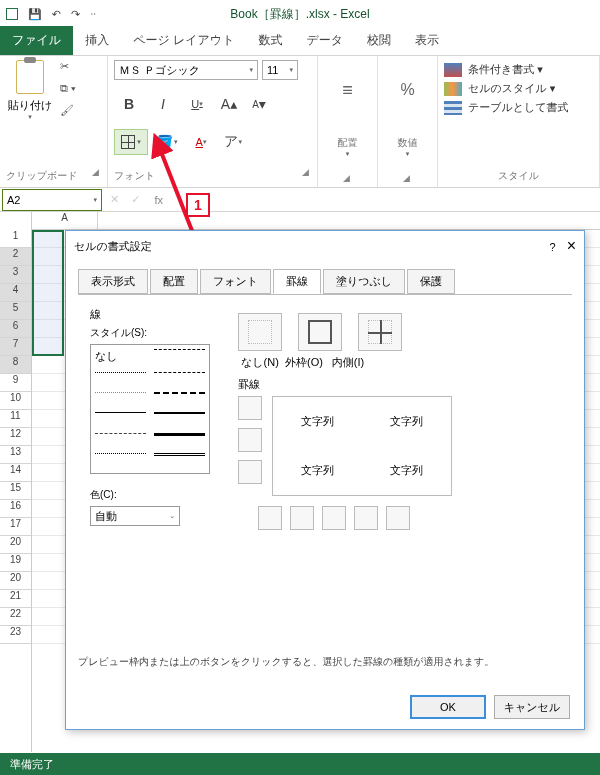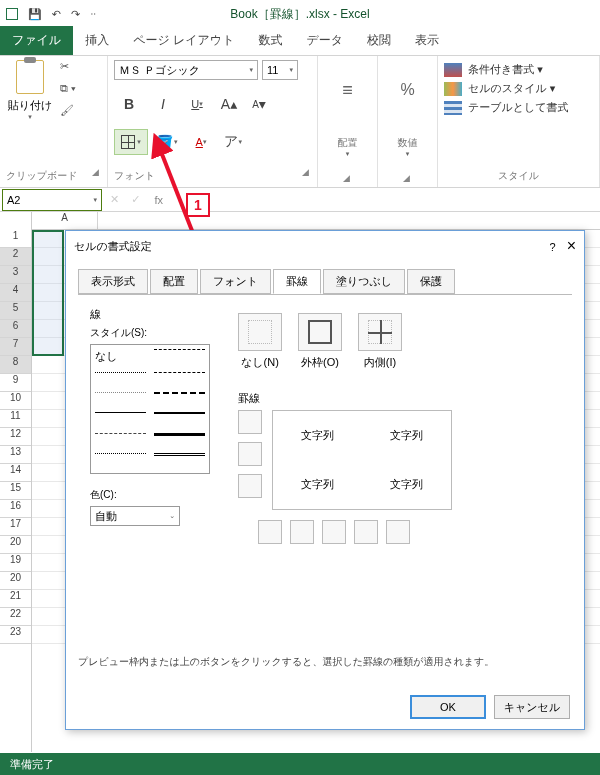--- a/index.html
+++ b/index.html
@@ -60,21 +60,21 @@
 .linegrp{width:130px}
 .fieldset-label{font-size:11px;margin-bottom:4px}
 .stylebox{border:1px solid #999;width:120px;height:130px;padding:4px;display:grid;grid-template-columns:1fr 1fr;gap:4px 8px;font-size:10px}
 .styline{height:12px}
 .colorrow{margin-top:14px}
 .colorsel{width:90px;height:20px;border:1px solid #999;display:flex;align-items:center;justify-content:space-between;padding:0 4px;margin-top:4px}
 .presets{flex:1}
 .preset-row{display:flex;gap:16px;margin:6px 0 4px}
 .preset{width:44px;height:38px;border:1px solid #bbb;display:flex;align-items:center;justify-content:center;background:#f7f7f7}
 .preset-inner{width:24px;height:24px;position:relative}
-.preset-labels{display:flex;gap:16px;font-size:10px;margin-bottom:21px}
+.preset-labels{display:flex;font-size:10px;margin-bottom:7px}
 .preset-labels span{width:44px;text-align:center}
 .borders-area{display:flex;gap:6px}
 .side-col{display:flex;flex-direction:column;gap:8px}
 .sidebtn{width:24px;height:24px;border:1px solid #bbb;background:#f7f7f7}
 .preview{width:180px;height:100px;border:1px solid #bbb;display:grid;grid-template-columns:1fr 1fr;grid-template-rows:1fr 1fr;place-items:center;font-size:11px;position:relative;margin-left:4px}
 .preview::before,.preview::after{content:"";position:absolute;background:#bbb}
 .btm-row{display:flex;gap:8px;margin-top:10px;margin-left:20px}
 .hint{font-size:10px;color:#444;padding:16px 12px}
 .dlg-foot{display:flex;justify-content:flex-end;gap:8px;padding:10px 14px}
 .btn{width:76px;height:24px;border:1px solid #adadad;background:#f0f0f0;font-size:11px}

